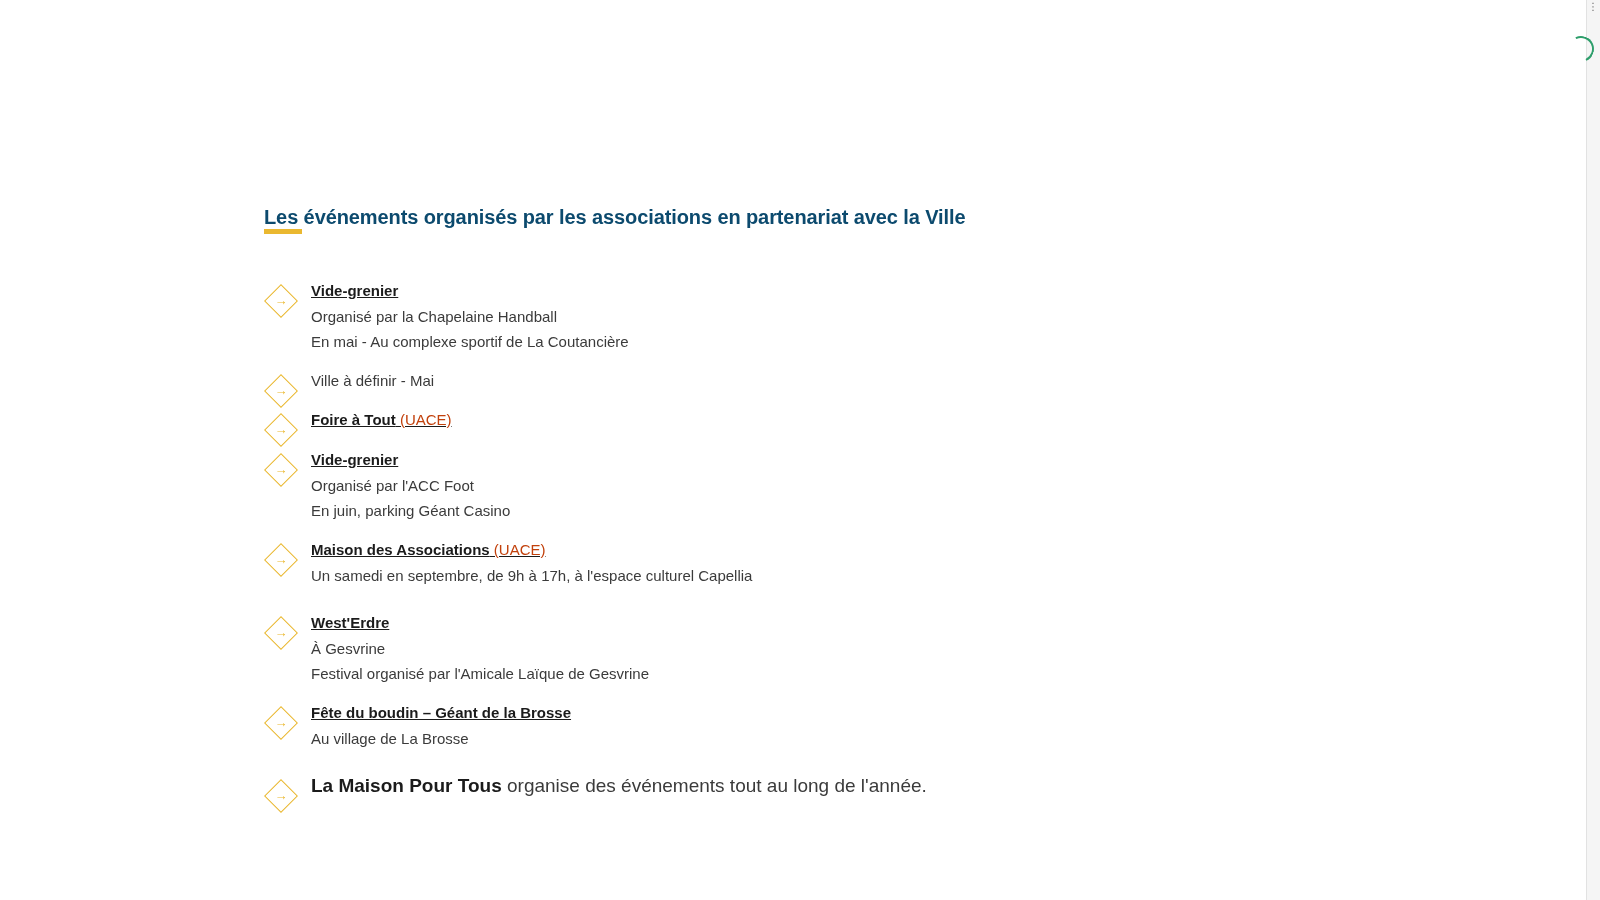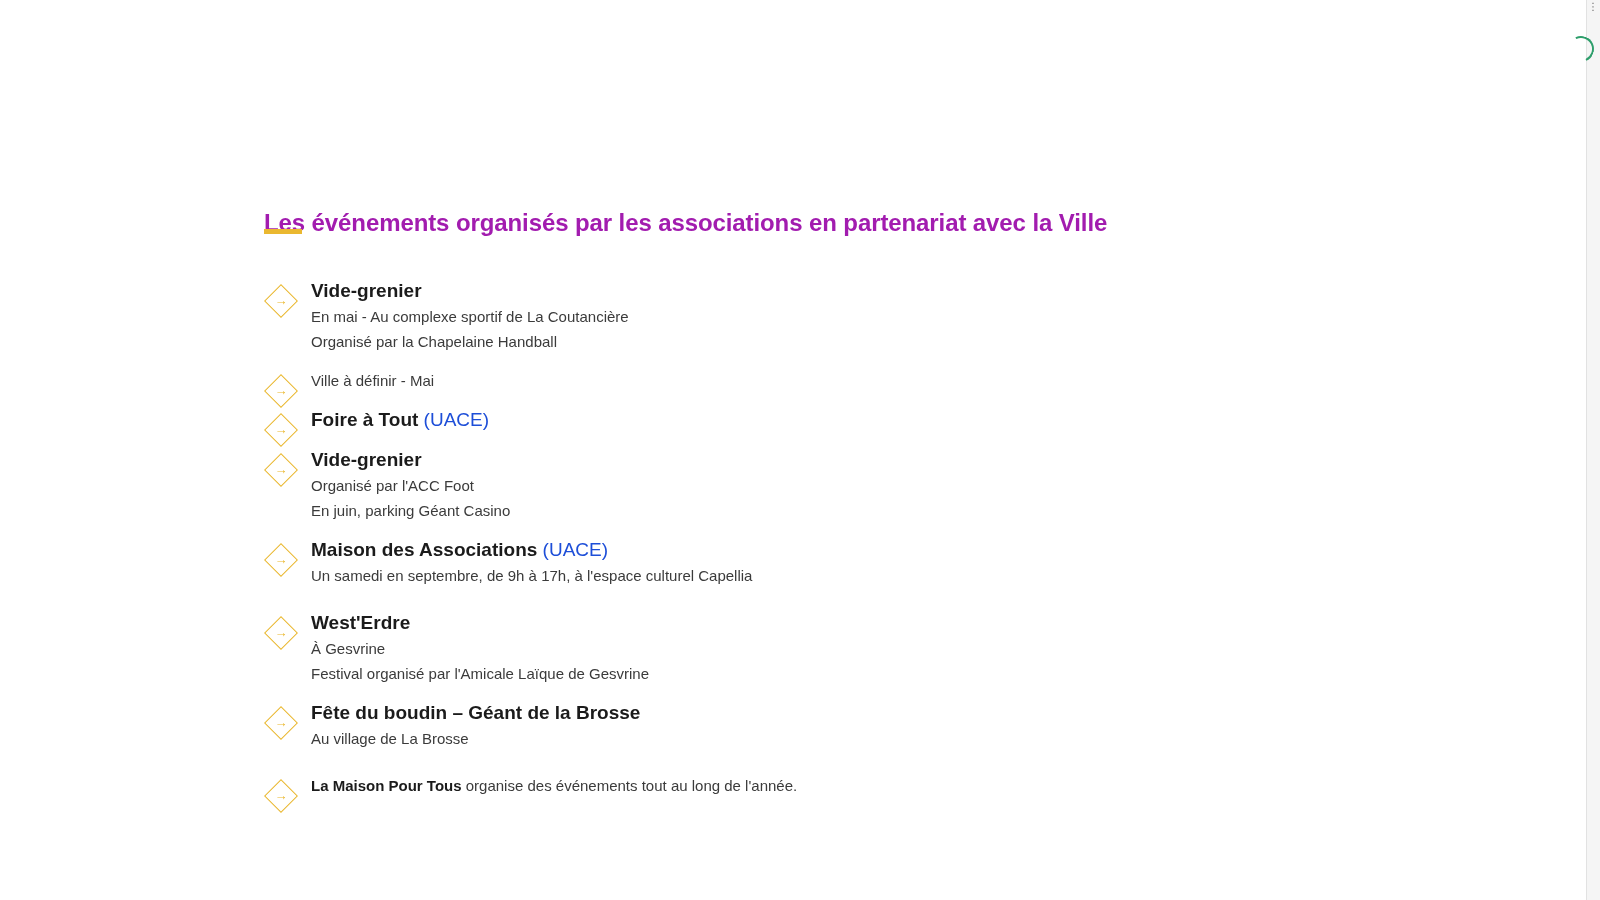--- a/index.html
+++ b/index.html
@@ -131,23 +131,23 @@
     top: 0; left: 0;
     width: 1536px;
     height: 900px;
     background: #ffffff;
   }
 
   .section-title {
     position: absolute;
     left: 264px;
     top: 193px;
-    font-size: 24px;
+    font-size: 20px;
     font-weight: bold;
-    color: #a21caf;
+    color: #0c4a6e;
     letter-spacing: -0.1px;
     white-space: nowrap;
   }
   .title-rule {
     position: absolute;
     left: 264px;
     top: 229px;
     width: 38px;
     height: 5px;
     background: #eab830;
@@ -188,39 +188,40 @@
     top: 9px;
     width: 16px;
     height: 16px;
     color: #eab830;
     font-size: 13px;
     line-height: 16px;
     text-align: center;
   }
 
   .ev-title {
-    font-size: 19px;
+    font-size: 15px;
     font-weight: bold;
     color: #1b1b1b;
     line-height: 26px;
     white-space: nowrap;
+    text-decoration: underline;
   }
   .ev-title .suffix {
     font-weight: normal;
-    color: #1d4ed8;
+    color: #c2410c;
   }
   .ev-line {
     font-size: 15px;
     color: #3b3b3b;
     line-height: 25px;
     white-space: nowrap;
   }
 
   .ev-inline {
-    font-size: 15px;
+    font-size: 19px;
     color: #3b3b3b;
     line-height: 26px;
     white-space: nowrap;
   }
   .ev-inline b {
     font-weight: bold;
     color: #1b1b1b;
   }
   .spaced { margin-bottom: 22px; }
 </style>
@@ -240,22 +241,22 @@
     <div class="title-rule"></div>
 
     <div class="event-list">
 
       <div class="event">
         <span class="marker">
           <span class="diamond"></span>
             <span class="arrow">→</span>
         </span>
         <div class="ev-title"><span>Vide-grenier</span><span class="suffix"></span></div>
+        <div class="ev-line">Organisé par la Chapelaine Handball</div>
         <div class="ev-line">En mai - Au complexe sportif de La Coutancière</div>
-        <div class="ev-line">Organisé par la Chapelaine Handball</div>
       </div>
 
       <div class="event">
         <span class="marker">
           <span class="diamond"></span>
             <span class="arrow">→</span>
         </span>
         <div class="ev-line">Ville à définir - Mai</div>
       </div>
 

